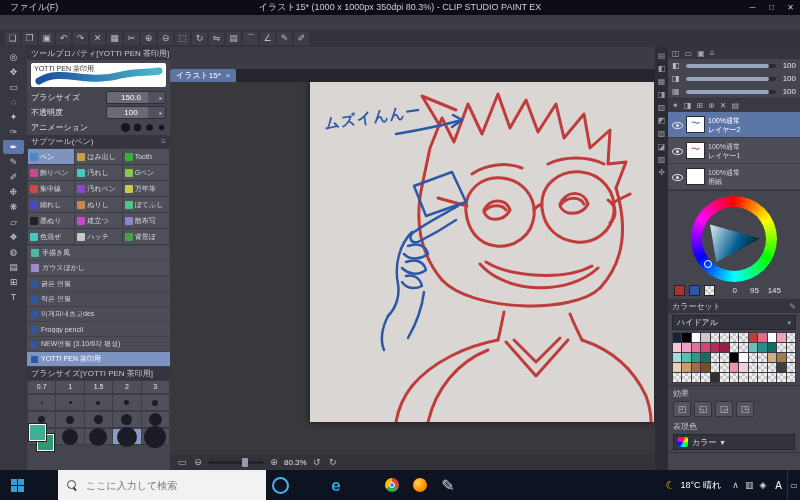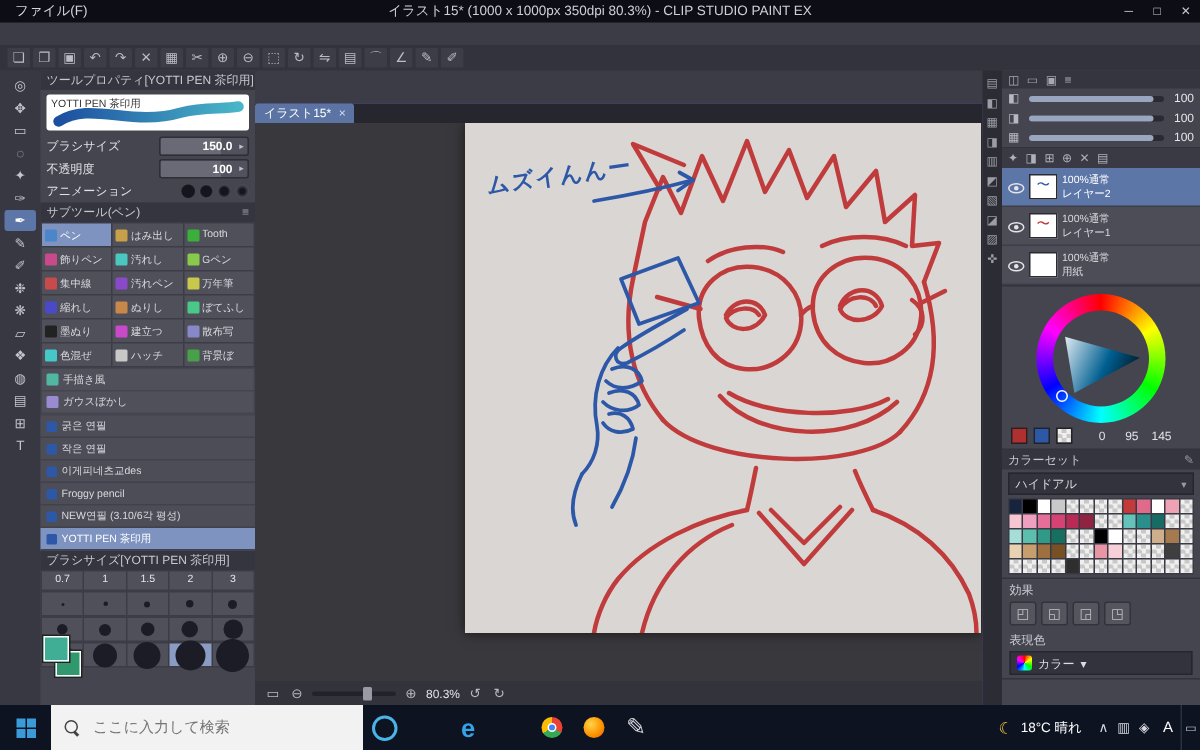--- a/index.html
+++ b/index.html
@@ -20,21 +20,21 @@
   .tool.sel{background:#5d76a8;color:#fff;}
   
   .left-panels{position:absolute;left:27px;top:47px;width:143px;bottom:30px;background:#45454f;display:flex;flex-direction:column;}
   .panel-header{height:13px;background:#35353f;color:#c8c8d0;font-size:8px;line-height:13px;padding:0 4px;display:flex;gap:4px;white-space:nowrap;overflow:hidden;flex:none;text-align:right;}
   .panel-header .ph-right{margin-left:auto;color:#9a9aa4;}
   .preset-box{position:relative;margin:3px 4px;height:24px;background:#fff;border-radius:2px;flex:none;}
   .preset-name{position:absolute;left:3px;top:1px;font-size:7px;color:#333;}
   .tp-row{display:flex;align-items:center;height:15px;padding:0 4px;gap:4px;flex:none;}
   .tp-label{font-size:8px;color:#e0e0e6;white-space:nowrap;}
   .tp-valbox{margin-left:auto;display:flex;align-items:center;width:58px;height:11px;background:linear-gradient(90deg,#6a6a76,#6a6a76 70%,#52525e 70%);border:1px solid #2e2e36;border-radius:2px;}
-  .tp-val{flex:1;text-align:right;font-size:8px;color:#fff;padding-right:2px;font-weight:bold;}
+  .tp-val{flex:1;text-align:center;font-size:8px;color:#fff;padding-right:2px;}
   .tp-arr{width:8px;font-size:6px;color:#c0c0c8;text-align:center;}
   .aa-opts{margin-left:auto;display:flex;gap:3px;align-items:center;}
   .aa{width:9px;height:9px;border-radius:50%;display:inline-block;}
   .aa.a0{background:#15151d;}
   .aa.a1{background:radial-gradient(circle,#15151d 55%,#6a6a76 80%);}
   .aa.a2{background:radial-gradient(circle,#15151d 40%,#6a6a76 85%);}
   .aa.a3{background:radial-gradient(circle,#15151d 25%,#6a6a76 90%);}
   .st-grid{display:grid;grid-template-columns:repeat(3,1fr);gap:1px;background:#3c3c46;padding:1px;flex:none;}
   .st-cell{display:flex;align-items:center;gap:2px;height:15px;background:#50505a;padding:0 2px;overflow:hidden;}
   .st-cell.sel{background:#7e93c0;color:#fff;}
@@ -106,21 +106,21 @@
   .lp-label{font-size:8px;color:#cacad2;padding:2px 5px 0;}
   .lp-effects{display:flex;gap:3px;padding:2px 5px;}
   .lp-eff{width:16px;height:14px;background:#55555e;border:1px solid #33333d;color:#c2c2ca;font-size:9px;text-align:center;line-height:14px;border-radius:2px;}
   .lp-drop{display:flex;align-items:center;gap:4px;height:14px;margin:2px 5px;background:#33333d;border:1px solid #26262e;font-size:8px;padding:0 4px;color:#dcdce2;}
   .lp-chip{width:10px;height:10px;border-radius:2px;background:conic-gradient(#f00,#ff0,#0f0,#0ff,#00f,#f0f,#f00);}
   
   .taskbar{position:absolute;left:0;right:0;bottom:0;height:30px;background:#0d1320;display:flex;align-items:stretch;z-index:10;}
   .start{width:34px;display:flex;align-items:center;justify-content:center;}
   .winlogo{display:grid;grid-template-columns:6px 6px;grid-template-rows:6px 6px;gap:1px;}
   .winlogo i{background:#3a9bd8;}
-  .search{width:190px;background:#f2f2f2;display:flex;align-items:center;gap:7px;padding:0 9px;}
+  .search{width:190px;background:#f2f2f2;display:flex;align-items:center;gap:7px;padding:0 9px;margin-left:24px;}
   .mag{position:relative;width:10px;height:10px;flex:none;}
   .mag::before{content:"";position:absolute;left:0;top:0;width:7px;height:7px;border:1.5px solid #444;border-radius:50%;}
   .mag::after{content:"";position:absolute;left:7px;top:7px;width:4px;height:1.5px;background:#444;transform:rotate(45deg);transform-origin:0 0;}
   .search-input{border:none;outline:none;background:transparent;font-size:10px;color:#444;width:150px;font-family:"Liberation Sans",sans-serif;}
   .task-apps{display:flex;}
   .tapp{width:28px;display:flex;align-items:center;justify-content:center;}
   .ic-cortana{width:13px;height:13px;border:2px solid #4ab3e8;border-radius:50%;}
   .ic-edge{color:#35a3e8;font-size:17px;font-weight:bold;line-height:17px;}
   .ic-chrome{width:14px;height:14px;border-radius:50%;background:conic-gradient(#ea4335 0 33%,#34a853 0 66%,#fbbc05 0);position:relative;}
   .ic-chrome::before{content:"";position:absolute;inset:4px;background:#4285f4;border:1.5px solid #fff;border-radius:50%;}

